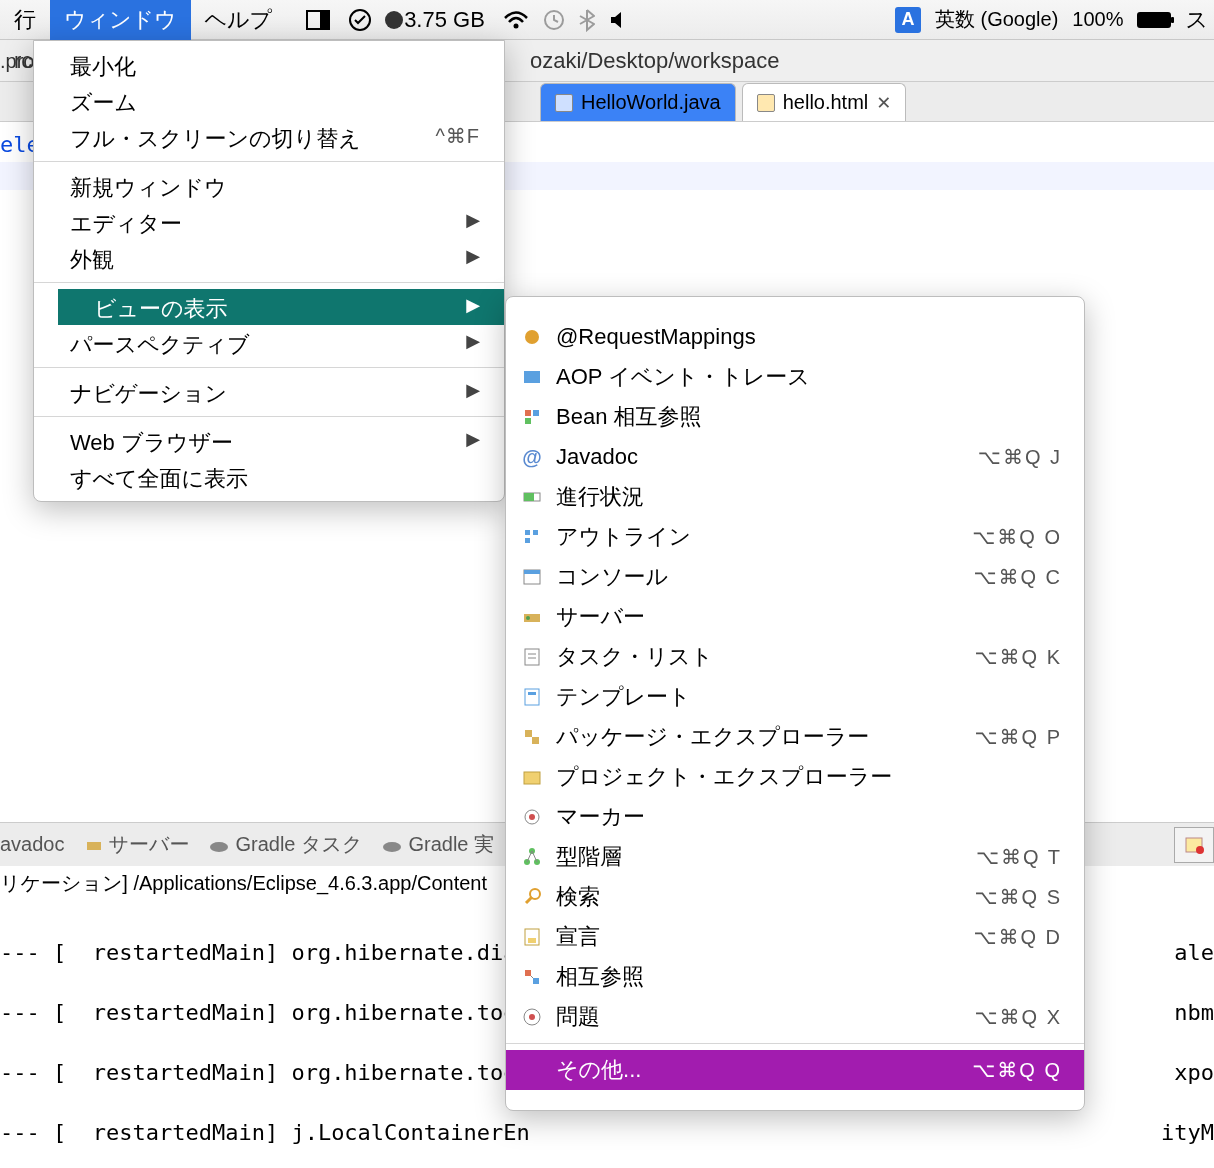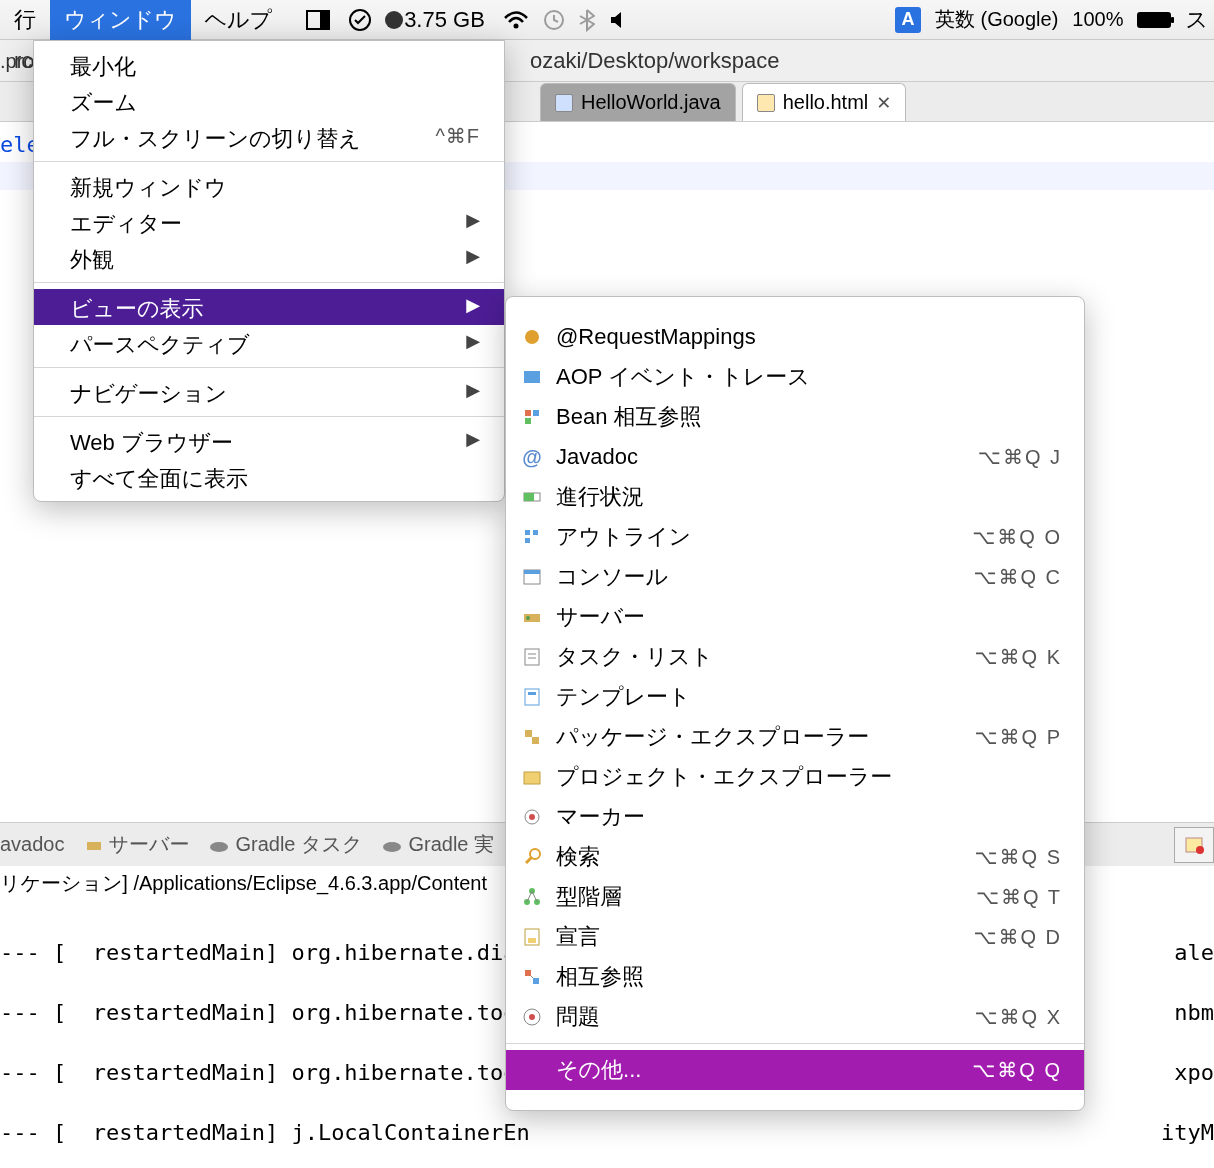--- a/index.html
+++ b/index.html
@@ -51,21 +51,21 @@
 }
 
 
 .tabs {
   height: 40px; background: #ececec; display:flex; align-items:flex-end;
   padding-left: 540px; border-bottom:1px solid #ccc;
 }
 .tab {
   height: 38px; display:flex; align-items:center; gap:8px;
   padding: 0 14px; border:1px solid #bbb; border-bottom:none;
-  background:#a3a3a3; border-radius: 6px 6px 0 0; margin-right:6px;
+  background:#3b82f6; border-radius: 6px 6px 0 0; margin-right:6px;
   font-size: 20px;
 }
 .tab.active { background:#fff; }
 .tab-icon { width:18px; height:18px; display:inline-block; border:1px solid #888; border-radius:2px; }
 .tab-icon.java { background:#cfe0ff; }
 .tab-icon.html { background:#ffe8b0; }
 .tab-close { color:#555; font-size:18px; }
 
 
 .editor {
@@ -83,21 +83,21 @@
   padding: 6px 0;
   z-index: 20;
 }
 .menu-item {
   display:flex; align-items:flex-start; justify-content:space-between;
   padding: 5px 24px 5px 36px; font-size: 22px; height:36px;
 }
 .menu-item .label { white-space:nowrap; }
 .menu-item .shortcut { color:#555; font-size:20px; letter-spacing:1px; }
 .menu-item .arrow { color:#444; font-size:18px; }
-.menu-item.highlight { background:#4c1d95; color:#fff; }
+.menu-item.highlight { background:#0f766e; color:#fff;margin-left:24px; }
 .menu-item.highlight .arrow { color:#fff; }
 .menu-sep { height:1px; background:#d6d6d6; margin:6px 0; }
 
 
 .submenu {
   position:absolute; left:505px; top:296px; width:580px;
   background:#fff; border:1px solid #bdbdbd; border-radius:8px;
   box-shadow: 0 8px 30px rgba(0,0,0,0.25);
   padding:20px 0;
   z-index:25;
@@ -438,43 +438,43 @@
         <svg width="22" height="22">
           <circle cx="11" cy="11" r="7" fill="#fff" stroke="#888"></circle>
           <circle cx="11" cy="11" r="3" fill="#d05050"></circle>
         </svg>
       </span>
       <span class="slabel">マーカー</span>
     </div>
     <div class="sub-item">
       <span class="sicon">
         <svg width="22" height="22">
-          <path d="M5 17 L11 11" stroke="#e0a030" stroke-width="3"></path>
-          <circle cx="14" cy="8" r="5" fill="none" stroke="#e0a030" stroke-width="2"></circle>
-        </svg>
-      </span>
-      <span class="slabel">検索</span>
-      <span class="sshort">⌥⌘Q S</span>
-    </div>
-    <div class="sub-item">
-      <span class="sicon">
-        <svg width="22" height="22">
           <circle cx="11" cy="5" r="3" fill="#60c060"></circle>
           <circle cx="6" cy="16" r="3" fill="#60c060"></circle>
           <circle cx="16" cy="16" r="3" fill="#60c060"></circle>
           <line x1="11" y1="5" x2="6" y2="16" stroke="#888"></line>
           <line x1="11" y1="5" x2="16" y2="16" stroke="#888"></line>
         </svg>
       </span>
       <span class="slabel">型階層</span>
       <span class="sshort">⌥⌘Q T</span>
     </div>
     <div class="sub-item">
       <span class="sicon">
         <svg width="22" height="22">
+          <path d="M5 17 L11 11" stroke="#e0a030" stroke-width="3"></path>
+          <circle cx="14" cy="8" r="5" fill="none" stroke="#e0a030" stroke-width="2"></circle>
+        </svg>
+      </span>
+      <span class="slabel">検索</span>
+      <span class="sshort">⌥⌘Q S</span>
+    </div>
+    <div class="sub-item">
+      <span class="sicon">
+        <svg width="22" height="22">
           <rect x="4" y="3" width="14" height="16" fill="#fff" stroke="#c0a040"></rect>
           <rect x="7" y="12" width="8" height="5" fill="#f0d070"></rect>
         </svg>
       </span>
       <span class="slabel">宣言</span>
       <span class="sshort">⌥⌘Q D</span>
     </div>
     <div class="sub-item">
       <span class="sicon">
         <svg width="22" height="22">

